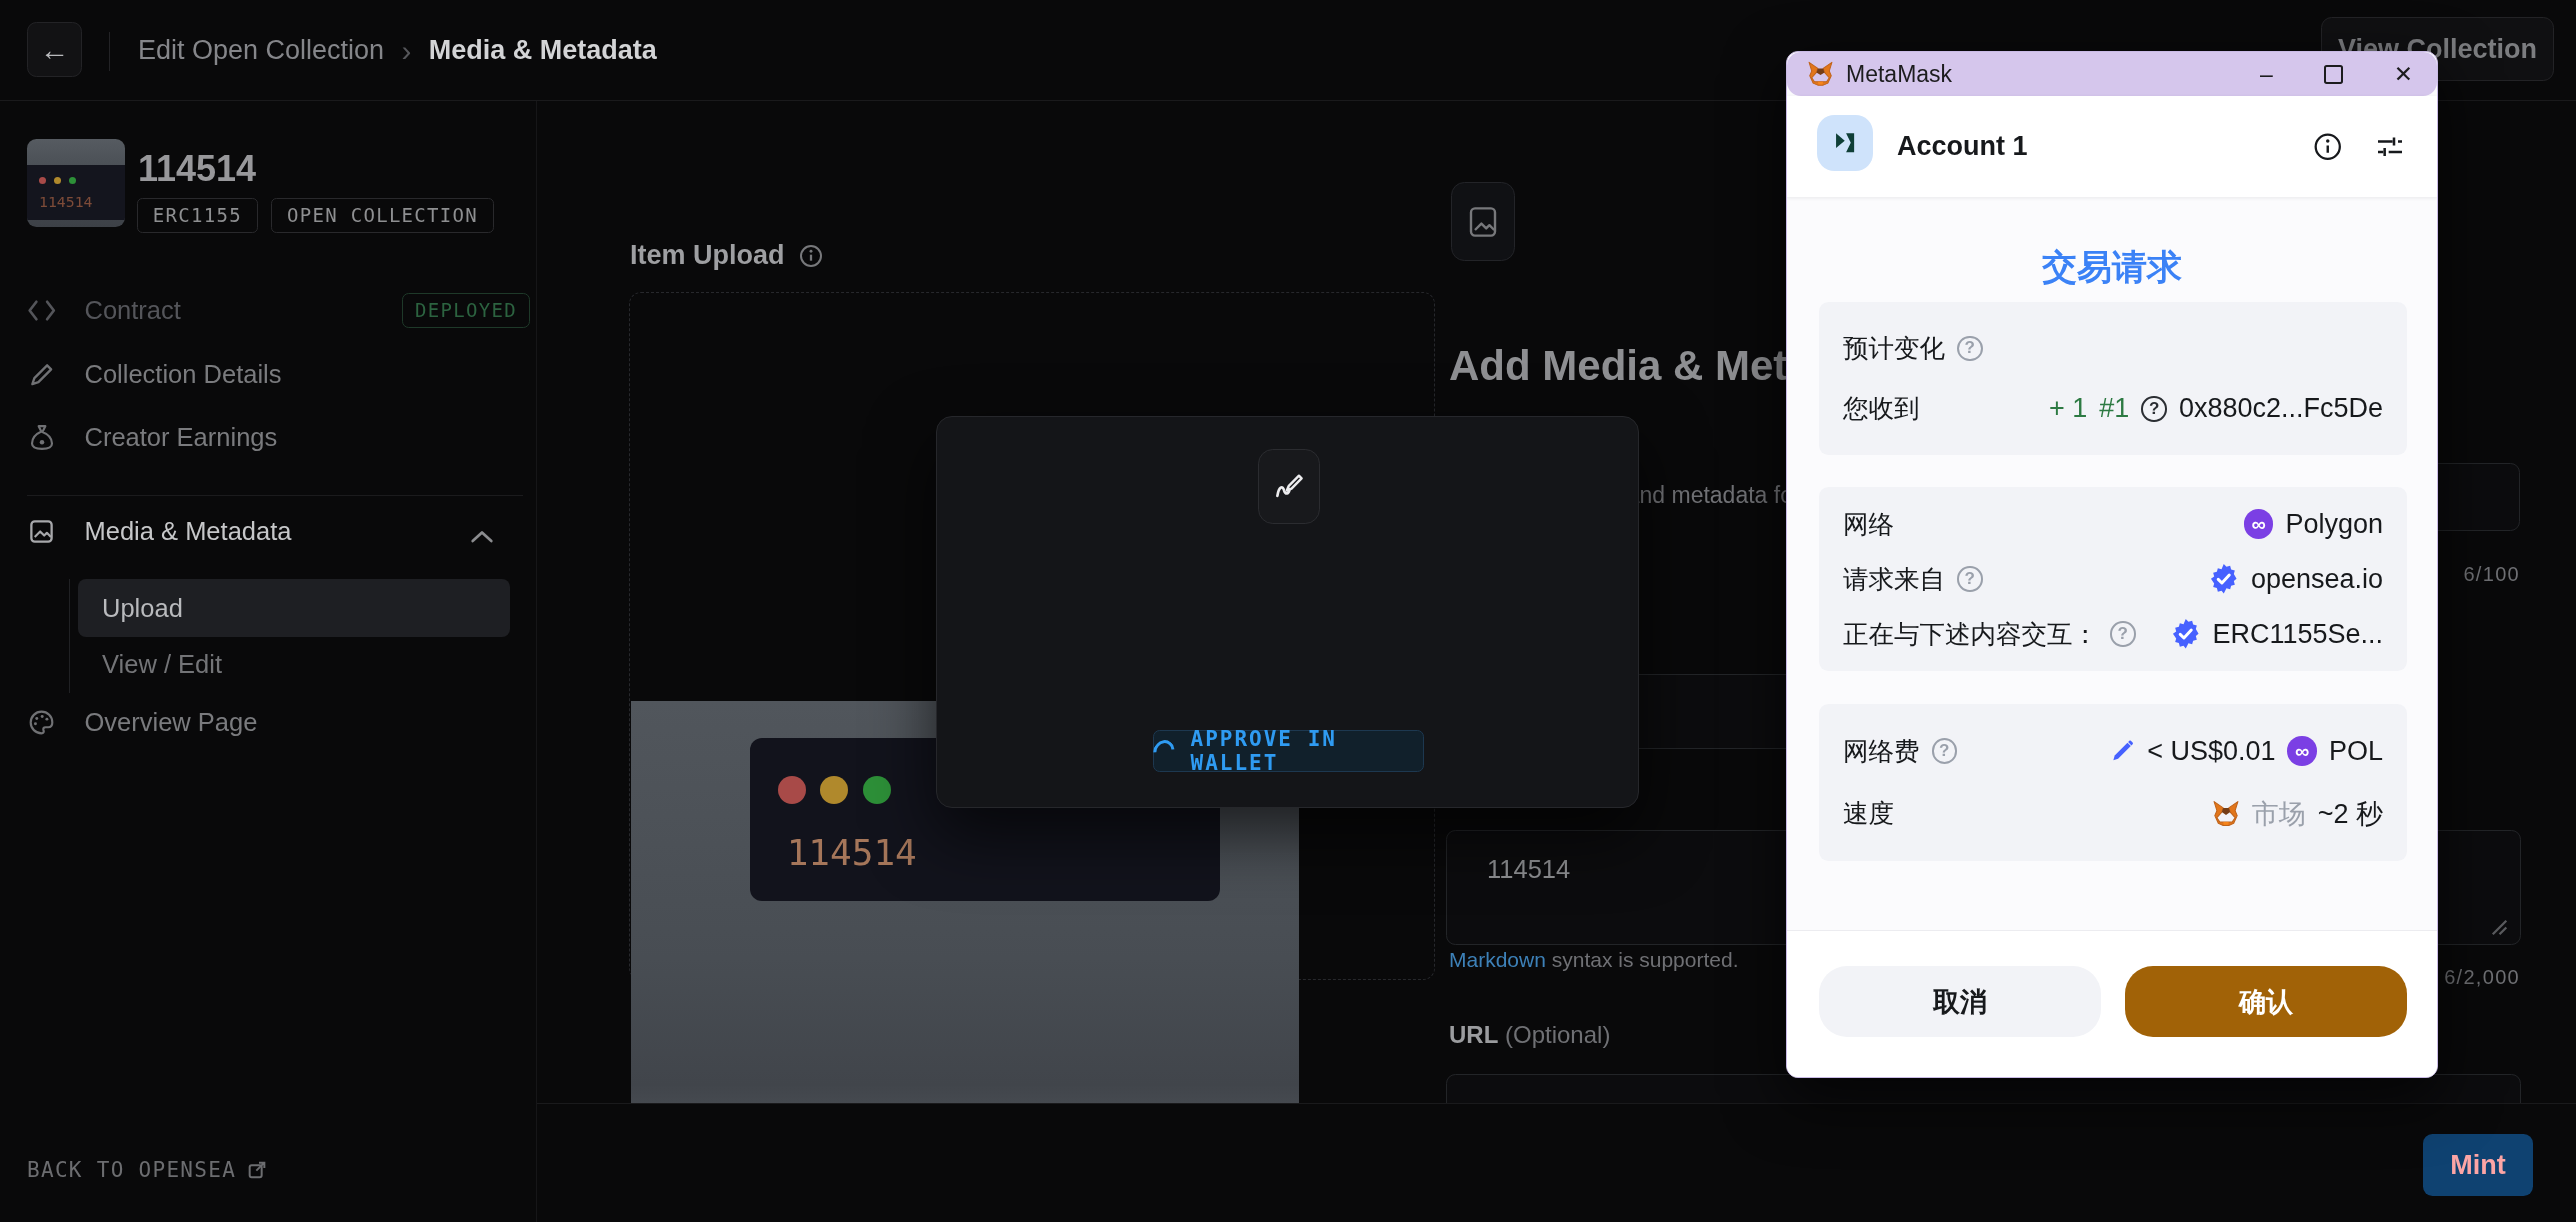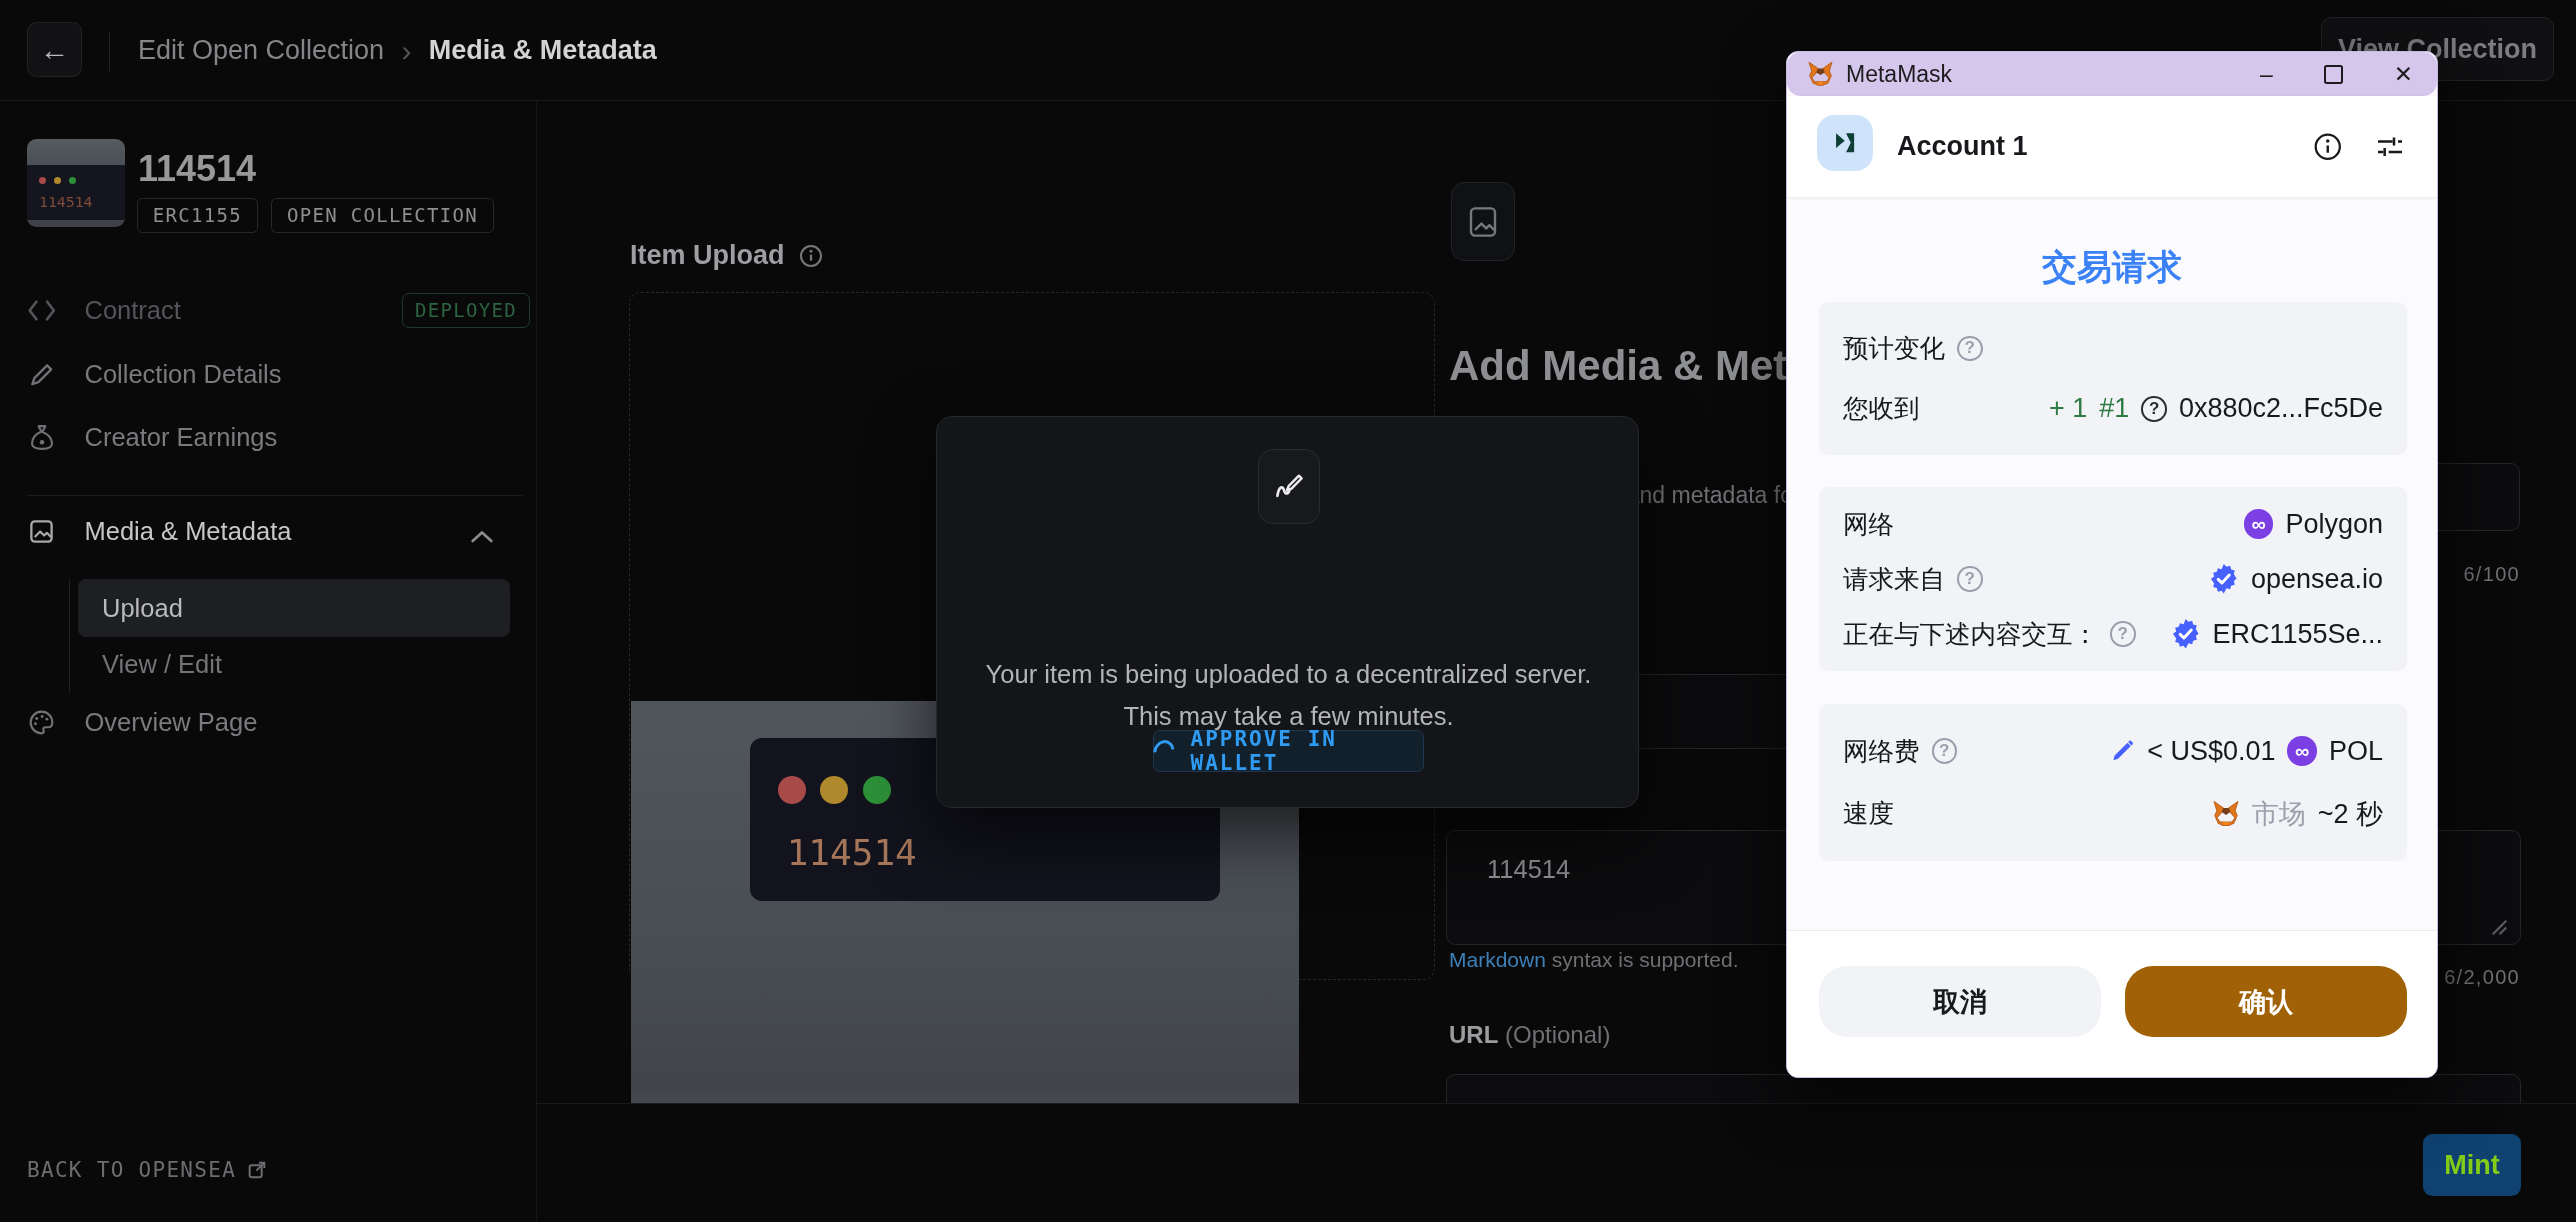--- a/index.html
+++ b/index.html
@@ -52,21 +52,21 @@
   .fp-sub { position:absolute; left:912px; top:381px; width:872px; font-size:23px; color:#717276; white-space:nowrap; }
   .field { position:absolute; border:1.3px solid #232528; border-radius:9.4px; background:#0c0c0e; }
   .counter { position:absolute; font-family:Liberation Sans, sans-serif; font-size:20px; letter-spacing:1.3px; color:#6f7074; }
   .fp-desc { position:absolute; left:909px; top:729px; width:1075px; height:115px; border:1.3px solid #232528; border-radius:9.4px; background:#0c0c0e; font-size:25.5px; color:#8f9093; padding:24px 40px; }
   .resize-h { position:absolute; left:1949px; top:813px; }
   .md-note { position:absolute; left:912px; top:847px; font-size:21px; color:#6f7074; }
   .md-link { color:#3d81b8; }
   .url-label { position:absolute; left:912px; top:920px; font-size:24px; color:#6f7074; }
   .url-b { color:#9b9c9f; font-weight:700; }
   .main-footer { position:absolute; left:0; top:1002px; width:2039px; height:121px; background:#09090a; border-top:0.7px solid #1a1a1c; }
-  .mint-btn { position:absolute; left:1886px; top:30px; width:98px; height:62px; background:#0f4271; border-radius:9.4px; display:flex; align-items:center; justify-content:center; font-size:27px; font-weight:700; color:#84cc16; cursor:pointer; }
+  .mint-btn { position:absolute; left:1886px; top:30px; width:110px; height:62px; background:#0f4271; border-radius:9.4px; display:flex; align-items:center; justify-content:center; font-size:27px; font-weight:700; color:#fca5a5; cursor:pointer; }
 
   
   .modal { position:absolute; left:936px; top:416px; width:703px; height:392px; background:#141518; border:0.7px solid #26272b; border-radius:16px; box-shadow:0 27px 67px rgba(0,0,0,.65); z-index:2; }
   .modal-icon { position:absolute; left:321px; top:32px; width:62px; height:75px; border:1.3px solid #2b2c30; border-radius:14.8px; background:#18191c; display:flex; align-items:center; justify-content:center; }
   .modal-title { position:absolute; left:0; top:165px; width:100%; text-align:center; font-size:39px; font-weight:700; color:#ececee; }
   .modal-body { position:absolute; left:43px; top:236px; width:617px; text-align:center; font-size:25.5px; line-height:42px; color:#b3b4b8; }
   .approve-pill { position:absolute; left:216px; top:313px; width:271px; height:42px; background:#11202b; border:0.7px solid #1d3850; border-radius:6.7px; display:flex; align-items:center; justify-content:center; gap:16px; }
   .spinner { width:21.5px; height:21.5px; border:3.4px solid transparent; border-top-color:#2f9bf2; border-left-color:#2f9bf2; border-radius:50%; transform:rotate(40deg); }
   .approve-txt { font-family:"DejaVu Sans Mono","Liberation Mono",monospace; font-size:21px; letter-spacing:2px; color:#2f9bf2; font-weight:700; }
 
@@ -283,21 +283,20 @@
     </div>
   </main>
 
   <div class="modal">
     <div class="modal-icon">
       <svg width="35" height="35" viewBox="0 0 52 52">
           <path d="M8 40 c2 -14 8 -16 10 -8 c2 7 7 5 8 -2" stroke="#ececee" stroke-width="4" fill="none" stroke-linecap="round"></path>
           <path d="M40 10 l4 4 -15 15 -7 3 3 -7 Z" stroke="#ececee" stroke-width="3.6" fill="none" stroke-linejoin="round"></path>
         </svg>
     </div>
-    <div class="modal-body">Your item is being uploaded to a decentralized server. This may take a few minutes.</div>
     <div class="approve-pill">
       <span class="spinner"></span>
       <span class="approve-txt">APPROVE IN WALLET</span>
     </div>
   </div>
 
   <div class="mm">
     <div class="mm-titlebar">
       <span style="margin-left:20px">
         <svg width="27" height="25.5" viewBox="0 0 40 38">

